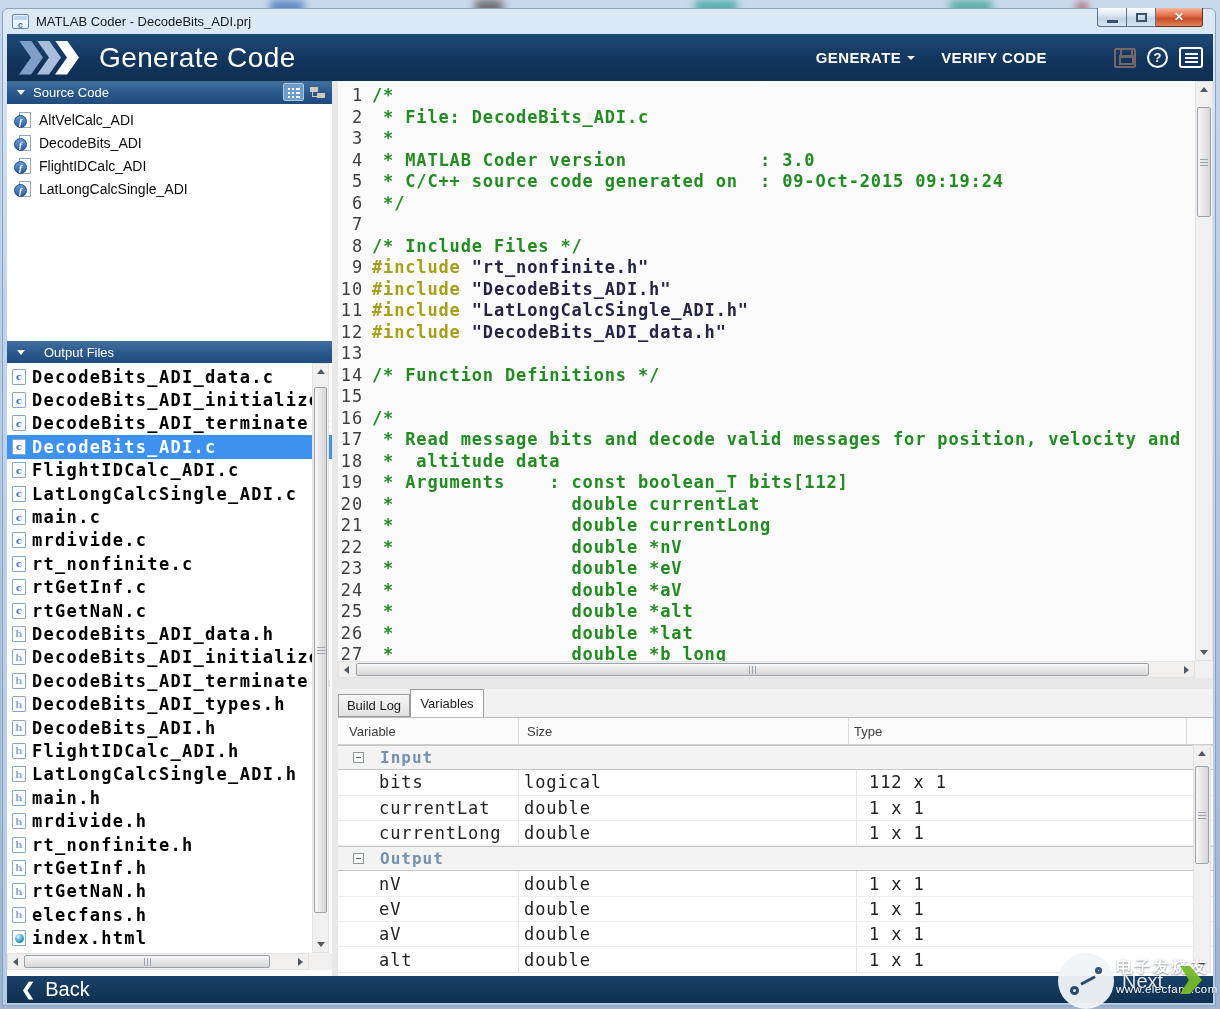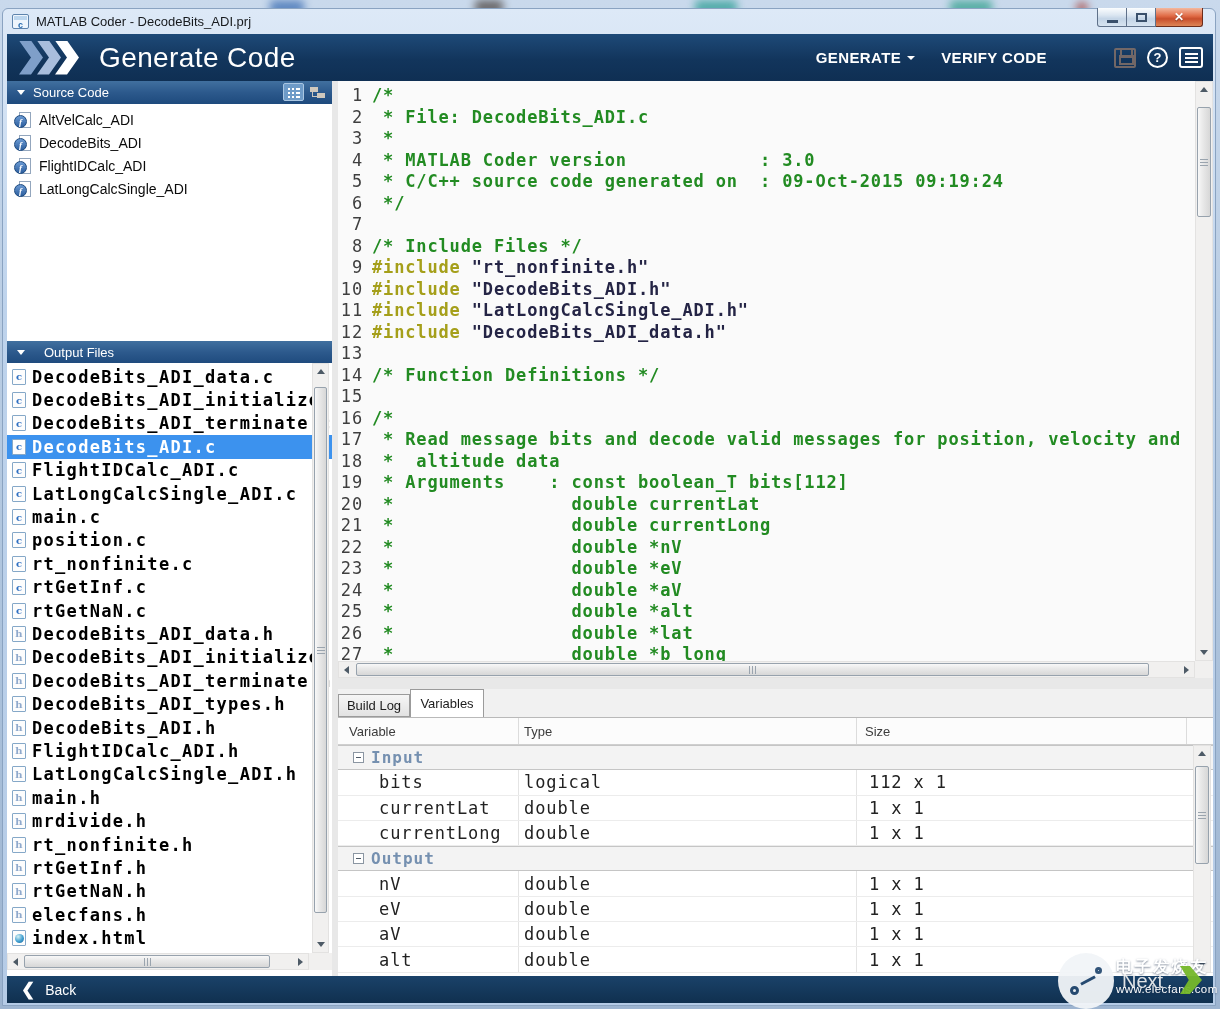--- a/index.html
+++ b/index.html
@@ -137,29 +137,29 @@
   .ch1 { width:181px; padding-left:11px; } .ch2 { width:338px; padding-left:5px; } .ch3 { width:330px; padding-left:8px; }
   .ch4 { flex:1; border-right:none !important; }
 
   .var-rows { position:absolute; left:331px; top:711px; width:875px; height:231px; background:#fff; overflow:hidden; }
   .trow { height:25.3px; display:flex; align-items:center; border-bottom:1px solid #ececec;
           font-family:"DejaVu Sans Mono",monospace; font-size:17px; letter-spacing:.9px; color:#222; }
   .trow .c1 { width:181px; padding-left:41px; align-self:stretch; display:flex; align-items:center; border-right:1px solid #e4e4e4; }
   .trow .c2 { width:338px; padding-left:5px; align-self:stretch; display:flex; align-items:center; border-right:1px solid #e4e4e4; }
   .trow .c3 { width:330px; padding-left:12px; align-self:stretch; display:flex; align-items:center; }
   .trow.group { background:#f3f3f3; border-top:1px solid #c5c5c5; border-bottom:1px solid #c5c5c5; }
-  .trow.group .glabel { color:#7590b0; font-weight:bold; font-size:16px; letter-spacing:1px; margin-left:7px; }
+  .trow.group .glabel { color:#7590b0; font-weight:bold; font-size:16px; letter-spacing:1px; margin-left:16px; }
   .minus-box { width:11px; height:11px; border:1px solid #8b96a2; background:#fff; margin-left:15px; position:relative; flex:none; }
   .minus-box::before { content:""; position:absolute; left:2px; top:4px; width:5px; height:1px; background:#4e5a66; }
 
   
   .footer { position:absolute; left:0; top:942px; width:1206px; height:27px;
             background:linear-gradient(#1a4269,#10304f); display:flex; align-items:center; }
   .back-chevron { color:#fff; font-size:17px; font-weight:bold; margin-left:14px; }
-  .back-label { color:#fff; font-size:14px; margin-left:10px; }
+  .back-label { color:#fff; font-size:20px; margin-left:10px; }
 
   
   .watermark { position:absolute; left:1050px; top:946px; width:170px; height:63px; z-index:50; }
   .wm-circle { position:absolute; left:8px; top:7px; width:56px; height:56px; border-radius:50%;
                background:#f2f5f8; opacity:.95; }
   .wm-circuit { position:absolute; left:12px; top:14px; width:32px; height:28px; }
   .wm-circuit .n1 { position:absolute; left:0; bottom:0; width:9px; height:9px; border:3px solid #274b72; border-radius:50%; }
   .wm-circuit .n2 { position:absolute; right:0; top:0; width:7px; height:7px; border:3px solid #274b72; border-radius:50%; }
   .wm-circuit .ln { position:absolute; left:10px; top:12px; width:16px; height:3px; background:#274b72; transform:rotate(-28deg); }
   .wm-brand { position:absolute; left:66px; top:10px; width:104px; color:#fff; font-size:16.5px; font-weight:bold;
@@ -294,21 +294,21 @@
         <div class="out-item">
           <span class="pg-icon t-c">c</span>
           <span>LatLongCalcSingle_ADI.c</span>
         </div>
         <div class="out-item">
           <span class="pg-icon t-c">c</span>
           <span>main.c</span>
         </div>
         <div class="out-item">
           <span class="pg-icon t-c">c</span>
-          <span>position.c</span>
+          <span>mrdivide.c</span>
         </div>
         <div class="out-item">
           <span class="pg-icon t-c">c</span>
           <span>rt_nonfinite.c</span>
         </div>
         <div class="out-item">
           <span class="pg-icon t-c">c</span>
           <span>rtGetInf.c</span>
         </div>
         <div class="out-item">
@@ -457,22 +457,22 @@
 
     <div class="gap-strip"></div>
 
     <div class="tabs">
       <div class="tab inactive">Build Log</div>
       <div class="tab active">Variables</div>
     </div>
 
     <div class="col-header">
       <div class="cell ch1">Variable</div>
+      <div class="cell ch3">Size</div>
       <div class="cell ch2">Type</div>
-      <div class="cell ch3">Size</div>
       <div class="cell ch4"></div>
     </div>
 
     <div class="var-rows">
         <div class="trow group">
           <span class="minus-box"></span>
           <span class="glabel">Input</span>
         </div>
         <div class="trow">
           <div class="c1">bits</div>

